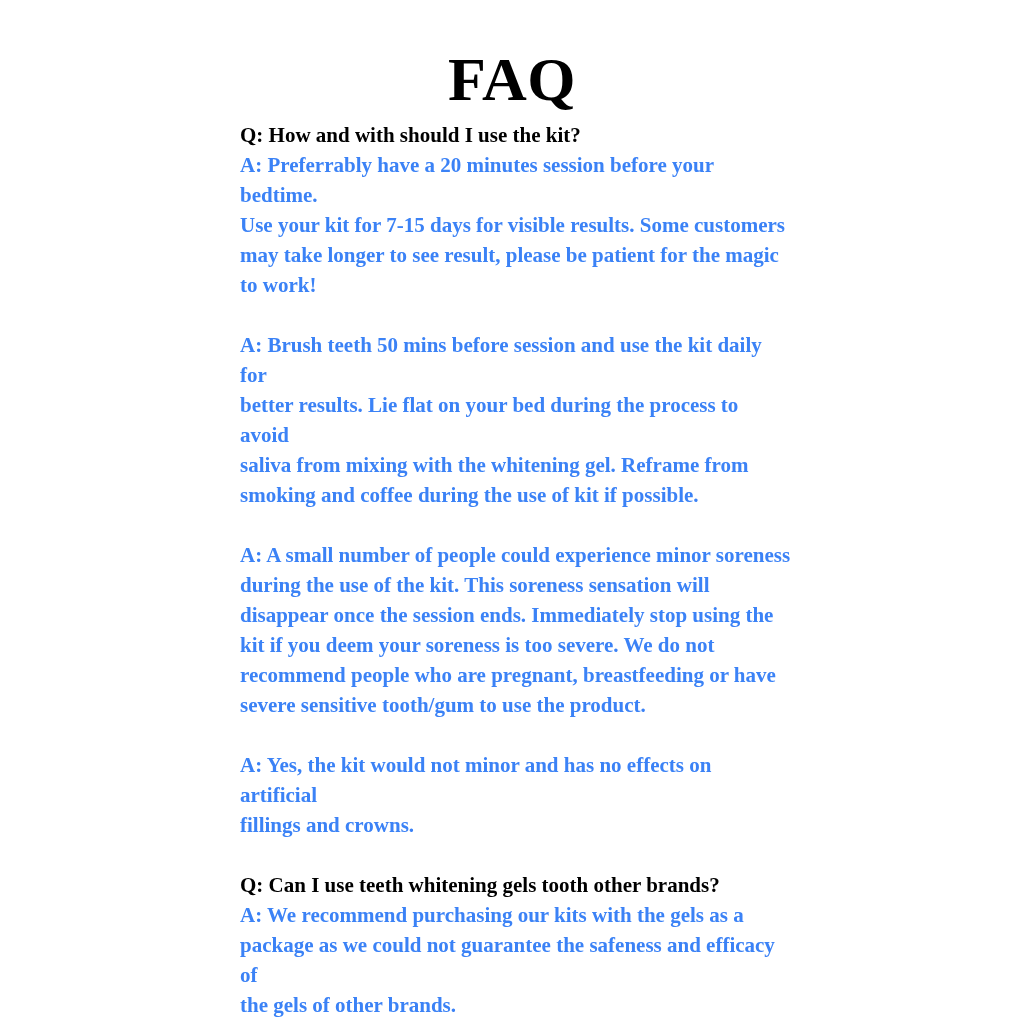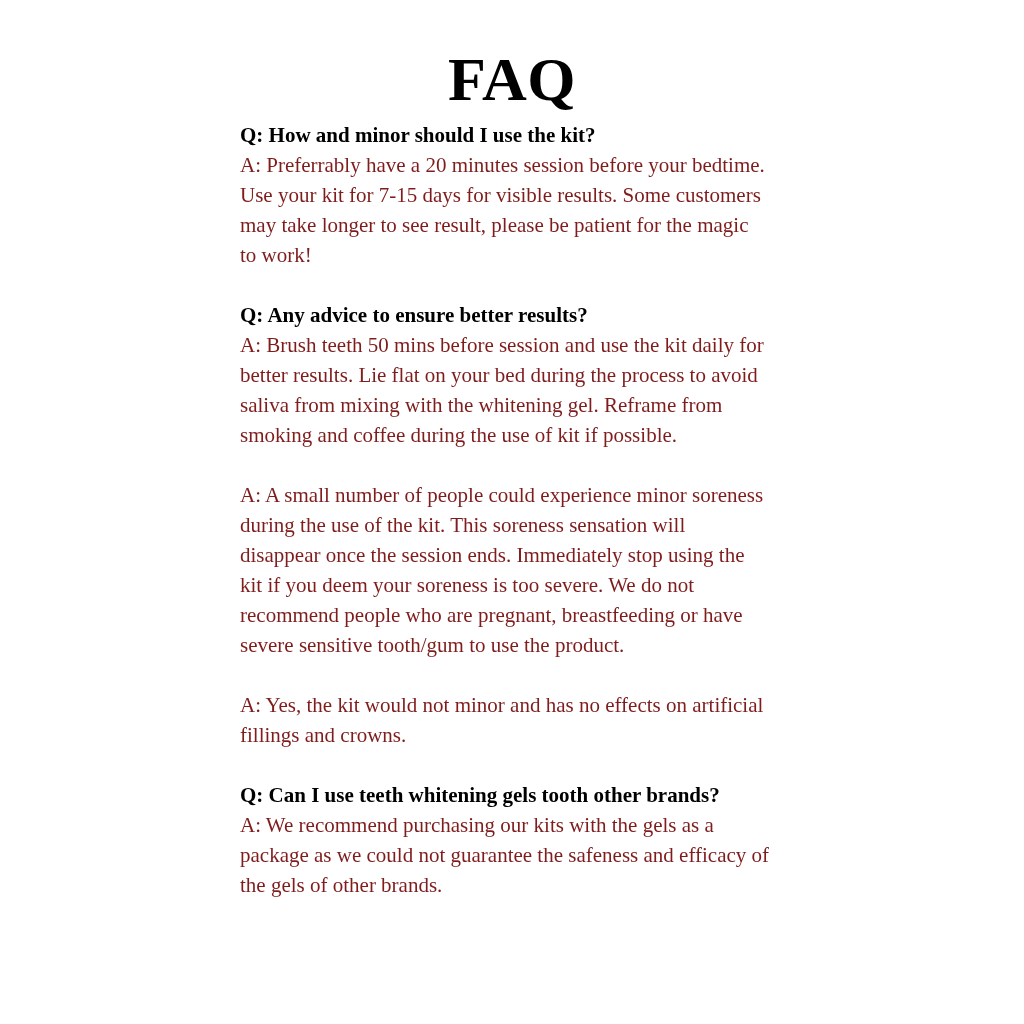--- a/index.html
+++ b/index.html
@@ -41,45 +41,44 @@
 
   .faq-question {
     font-size: 21px;
     font-weight: bold;
     line-height: 30px;
     color: #000000;
   }
 
   .faq-answer {
     font-size: 21px;
-    font-weight: normal;
+    font-weight: bold;
     line-height: 30px;
-    color: #7f1d1d;
+    color: #3b82f6;
     white-space: pre-line;
   }
 </style>
 </head>
 <body>
 
 <div class="page">
 
   <h1 class="page-title">FAQ</h1>
 
   <div class="faq-content">
 
     <section class="faq-item">
-      <h2 class="faq-question">Q: How and minor should I use the kit?</h2>
+      <h2 class="faq-question">Q: How and with should I use the kit?</h2>
       <p class="faq-answer">A: Preferrably have a 20 minutes session before your bedtime.
 Use your kit for 7-15 days for visible results. Some customers
 may take longer to see result, please be patient for the magic
 to work!</p>
     </section>
 
     <section class="faq-item">
-      <h2 class="faq-question">Q: Any advice to ensure better results?</h2>
       <p class="faq-answer">A: Brush teeth 50 mins before session and use the kit daily for
 better results. Lie flat on your bed during the process to avoid
 saliva from mixing with the whitening gel. Reframe from
 smoking and coffee during the use of kit if possible.</p>
     </section>
 
     <section class="faq-item">
       <p class="faq-answer">A: A small number of people could experience minor soreness
 during the use of the kit. This soreness sensation will
 disappear once the session ends. Immediately stop using the

